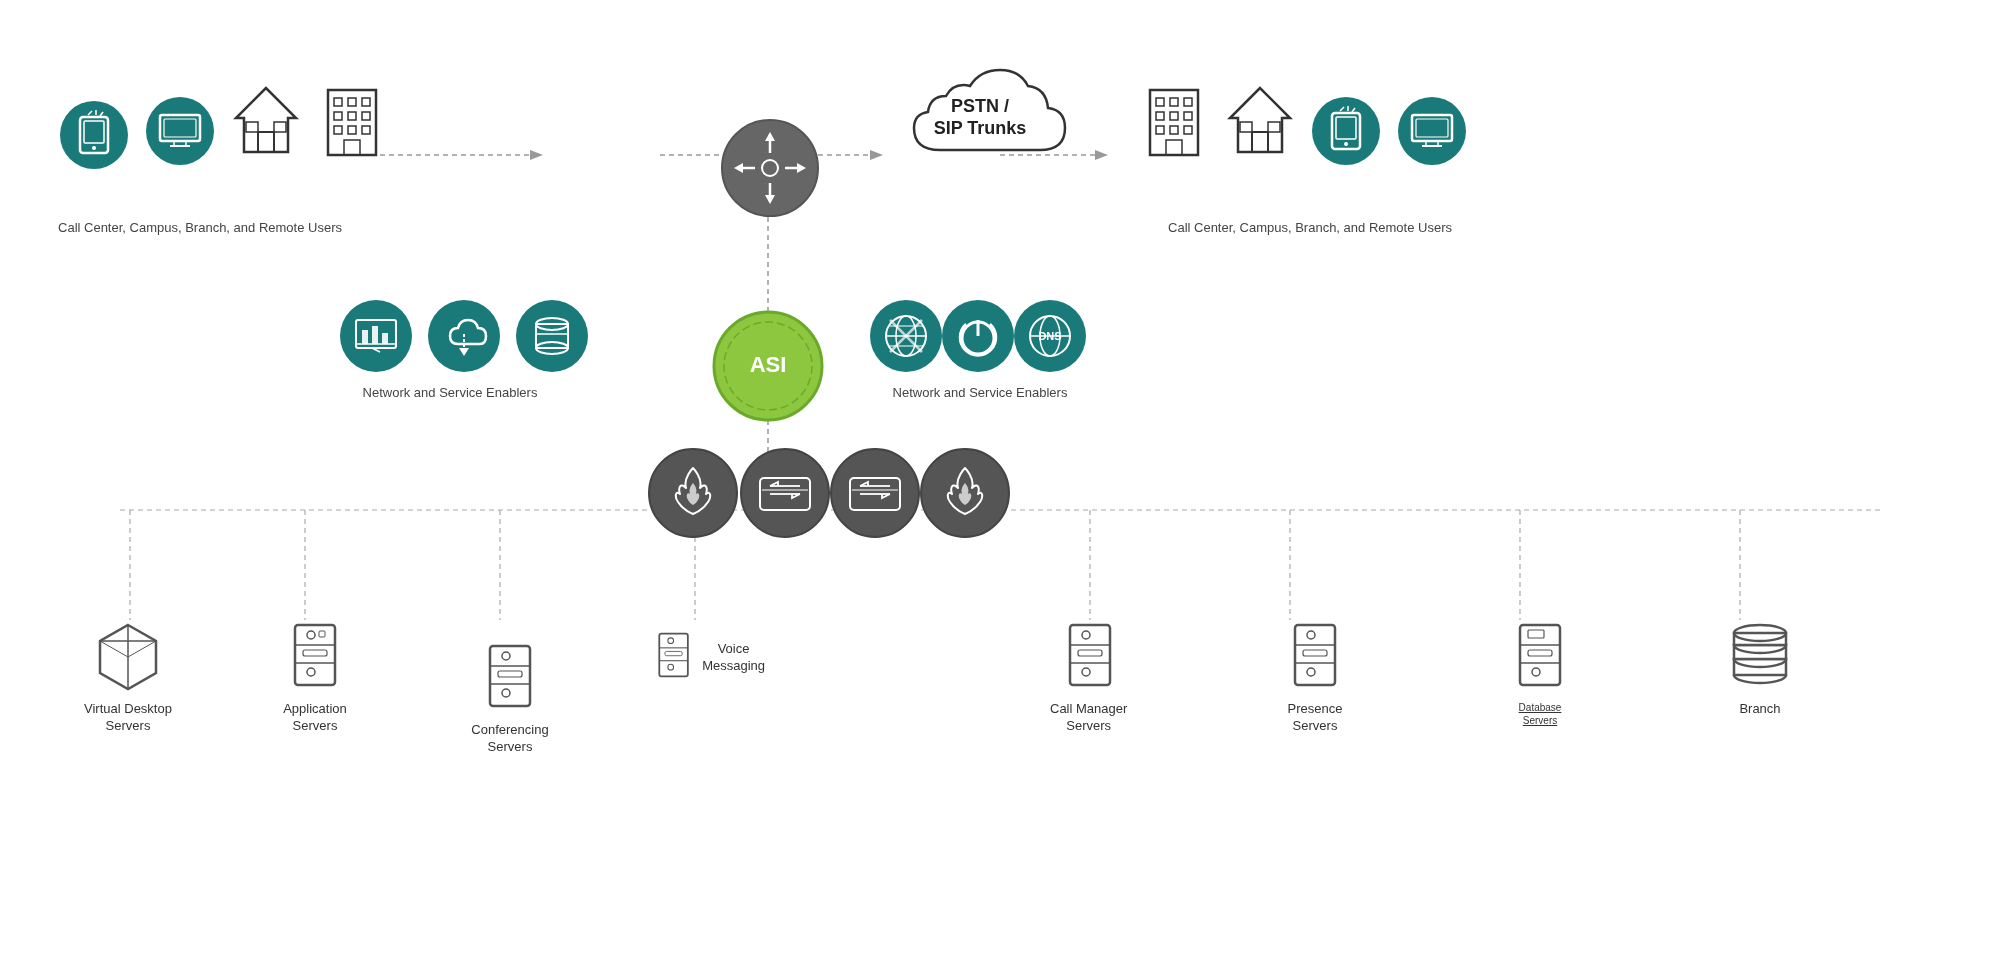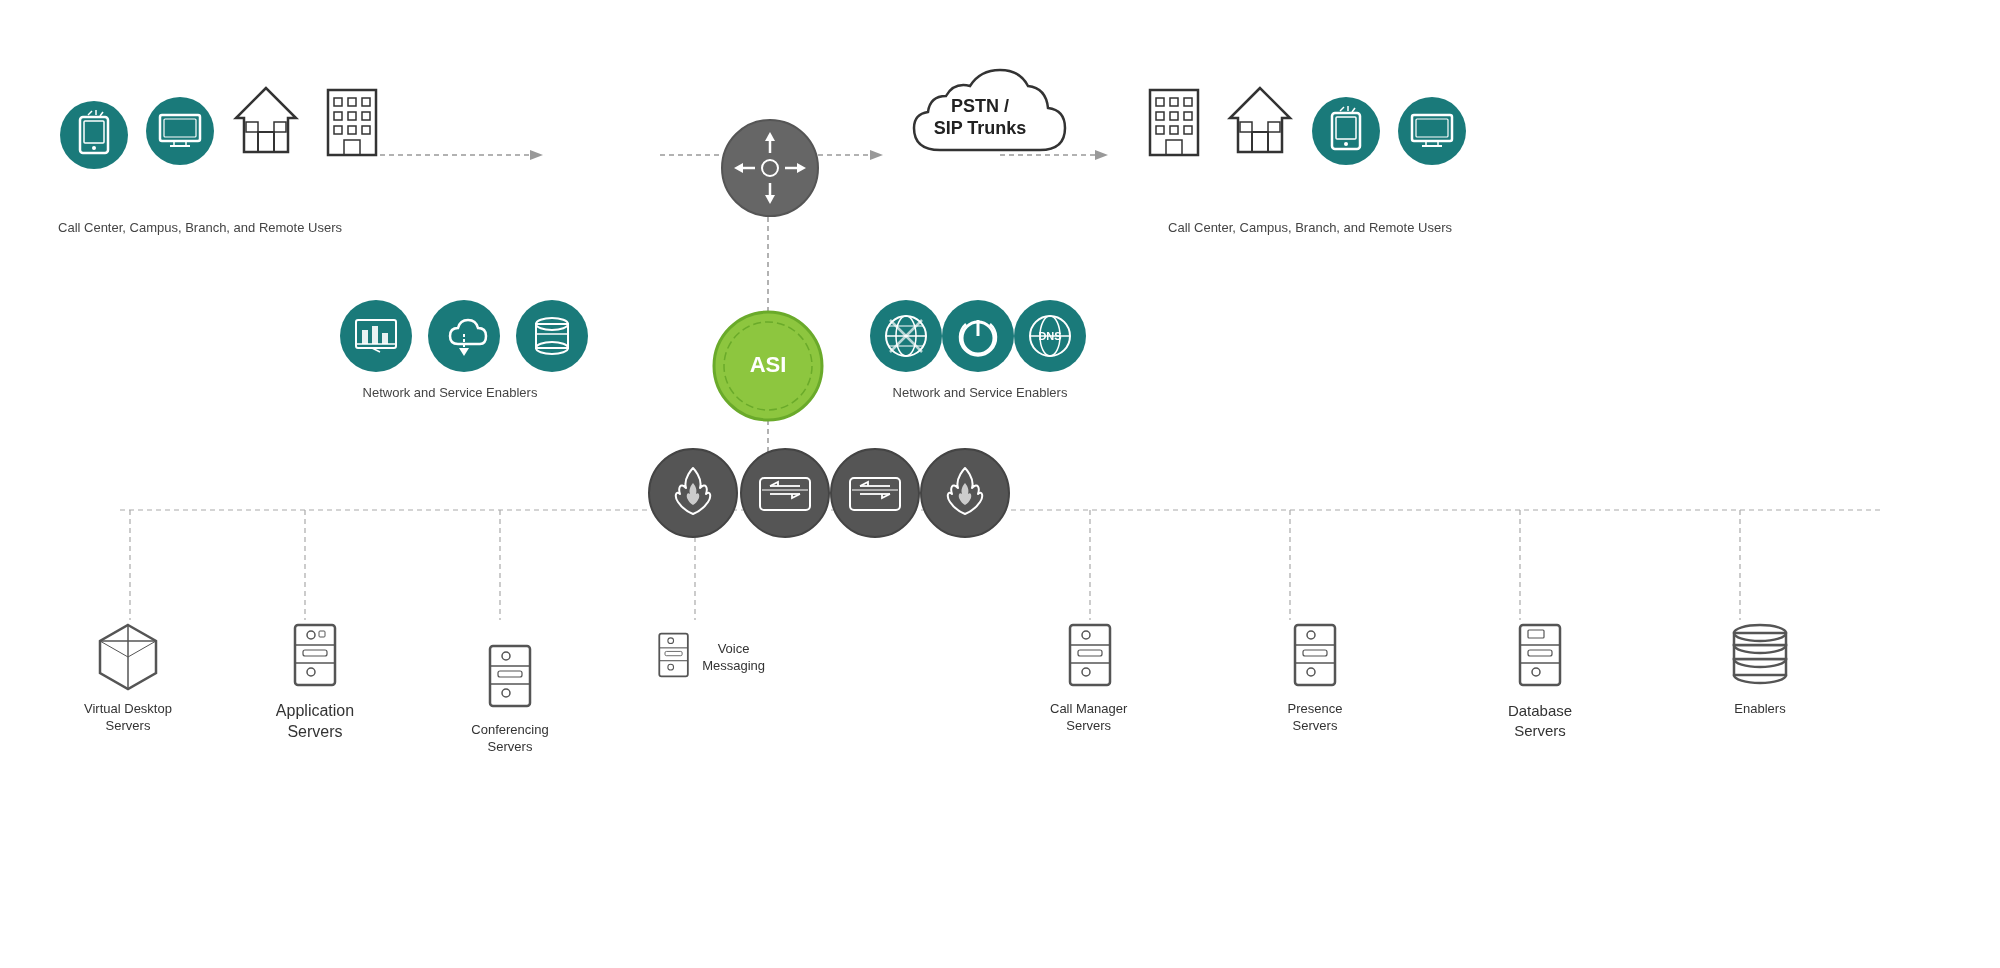--- a/index.html
+++ b/index.html
@@ -349,21 +349,21 @@
     <svg width="80" height="80" viewBox="0 0 80 80">
 
       <rect x="20" y="10" width="40" height="60" rx="3" fill="none" stroke="#555" stroke-width="2.5"></rect>
       <line x1="20" y1="30" x2="60" y2="30" stroke="#555" stroke-width="1.5"></line>
       <line x1="20" y1="48" x2="60" y2="48" stroke="#555" stroke-width="1.5"></line>
       <circle cx="36" cy="20" r="4" fill="none" stroke="#555" stroke-width="1.5"></circle>
       <rect x="28" y="35" width="24" height="6" rx="2" fill="none" stroke="#555" stroke-width="1.2"></rect>
       <circle cx="36" cy="57" r="4" fill="none" stroke="#555" stroke-width="1.5"></circle>
       <rect x="44" y="16" width="6" height="6" rx="1" fill="none" stroke="#555" stroke-width="1"></rect>
     </svg>
-    <div class="node-label" style="font-size:16px;">Application<br>Servers</div>
+    <div class="node-label" style="font-size:13px;">Application<br>Servers</div>
   </div>
 
   <div style="position:absolute;top:636px;left:450px;display:flex;flex-direction:column;align-items:center;width:120px;">
     <svg width="80" height="80" viewBox="0 0 80 80">
       <rect x="20" y="10" width="40" height="60" rx="3" fill="none" stroke="#555" stroke-width="2.5"></rect>
       <line x1="20" y1="30" x2="60" y2="30" stroke="#555" stroke-width="1.5"></line>
       <line x1="20" y1="48" x2="60" y2="48" stroke="#555" stroke-width="1.5"></line>
       <circle cx="36" cy="20" r="4" fill="none" stroke="#555" stroke-width="1.5"></circle>
       <rect x="28" y="35" width="24" height="6" rx="2" fill="none" stroke="#555" stroke-width="1.2"></rect>
       <circle cx="36" cy="57" r="4" fill="none" stroke="#555" stroke-width="1.5"></circle>
@@ -409,30 +409,30 @@
 
   <div style="position:absolute;top:615px;left:1480px;display:flex;flex-direction:column;align-items:center;width:120px;">
     <svg width="80" height="80" viewBox="0 0 80 80">
       <rect x="20" y="10" width="40" height="60" rx="3" fill="none" stroke="#555" stroke-width="2.5"></rect>
       <line x1="20" y1="30" x2="60" y2="30" stroke="#555" stroke-width="1.5"></line>
       <line x1="20" y1="48" x2="60" y2="48" stroke="#555" stroke-width="1.5"></line>
       <rect x="28" y="15" width="16" height="8" rx="1" fill="none" stroke="#555" stroke-width="1.2"></rect>
       <rect x="28" y="35" width="24" height="6" rx="2" fill="none" stroke="#555" stroke-width="1.2"></rect>
       <circle cx="36" cy="57" r="4" fill="none" stroke="#555" stroke-width="1.5"></circle>
     </svg>
-    <div class="node-label" style="font-size:15px;">Database<br>Servers</div>
+    <div class="node-label" style="font-size:10px;text-decoration:underline;">Database<br>Servers</div>
   </div>
 
   <div style="position:absolute;top:615px;left:1700px;display:flex;flex-direction:column;align-items:center;width:120px;">
     <svg width="80" height="80" viewBox="0 0 80 80">
 
       <ellipse cx="40" cy="60" rx="26" ry="8" fill="none" stroke="#555" stroke-width="2.5"></ellipse>
       <rect x="14" y="44" width="52" height="16" fill="white" stroke="#555" stroke-width="2.5"></rect>
       <ellipse cx="40" cy="44" rx="26" ry="8" fill="none" stroke="#555" stroke-width="2.5"></ellipse>
       <rect x="14" y="30" width="52" height="14" fill="white" stroke="#555" stroke-width="2.5"></rect>
       <ellipse cx="40" cy="30" rx="26" ry="8" fill="none" stroke="#555" stroke-width="2.5"></ellipse>
       <rect x="14" y="18" width="52" height="12" fill="white" stroke="#555" stroke-width="2.5"></rect>
       <ellipse cx="40" cy="18" rx="26" ry="8" fill="none" stroke="#555" stroke-width="2.5"></ellipse>
     </svg>
-    <div class="node-label" style="font-size:13px;">Enablers</div>
+    <div class="node-label" style="font-size:13px;">Branch</div>
   </div>
 
 </div>
 
 </body></html>

